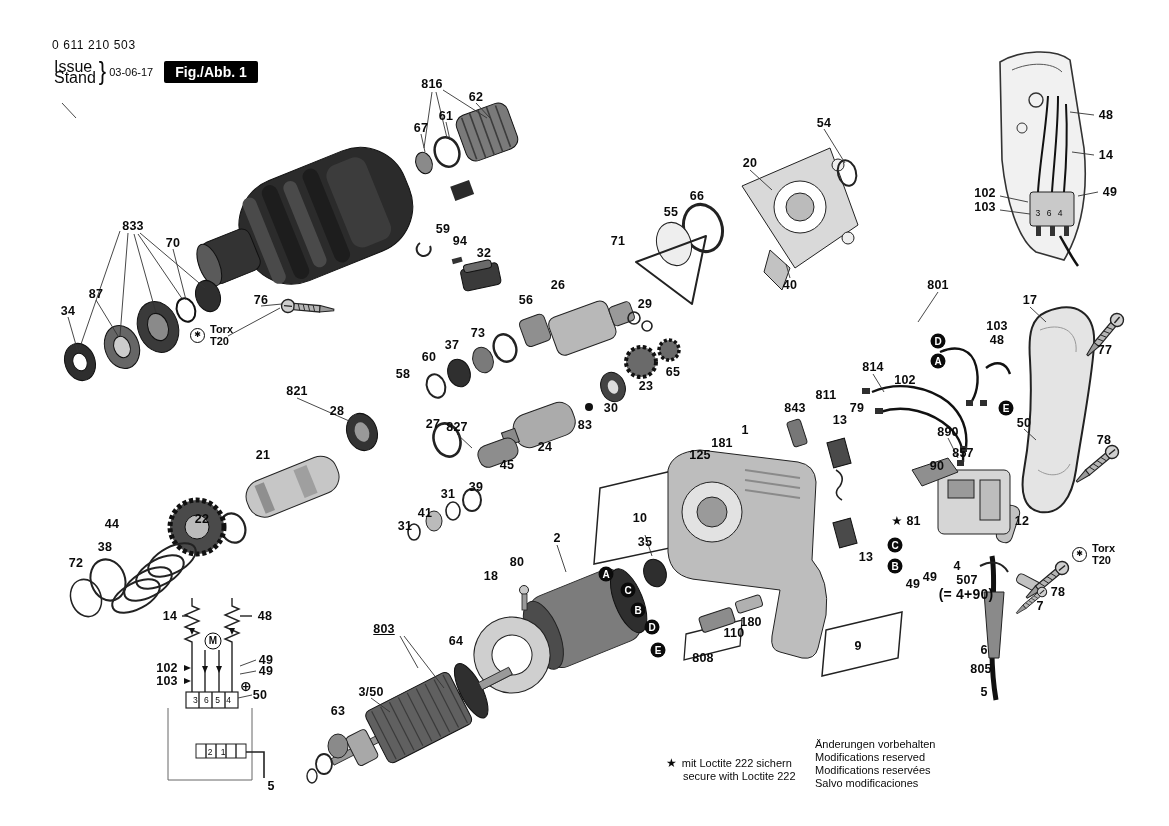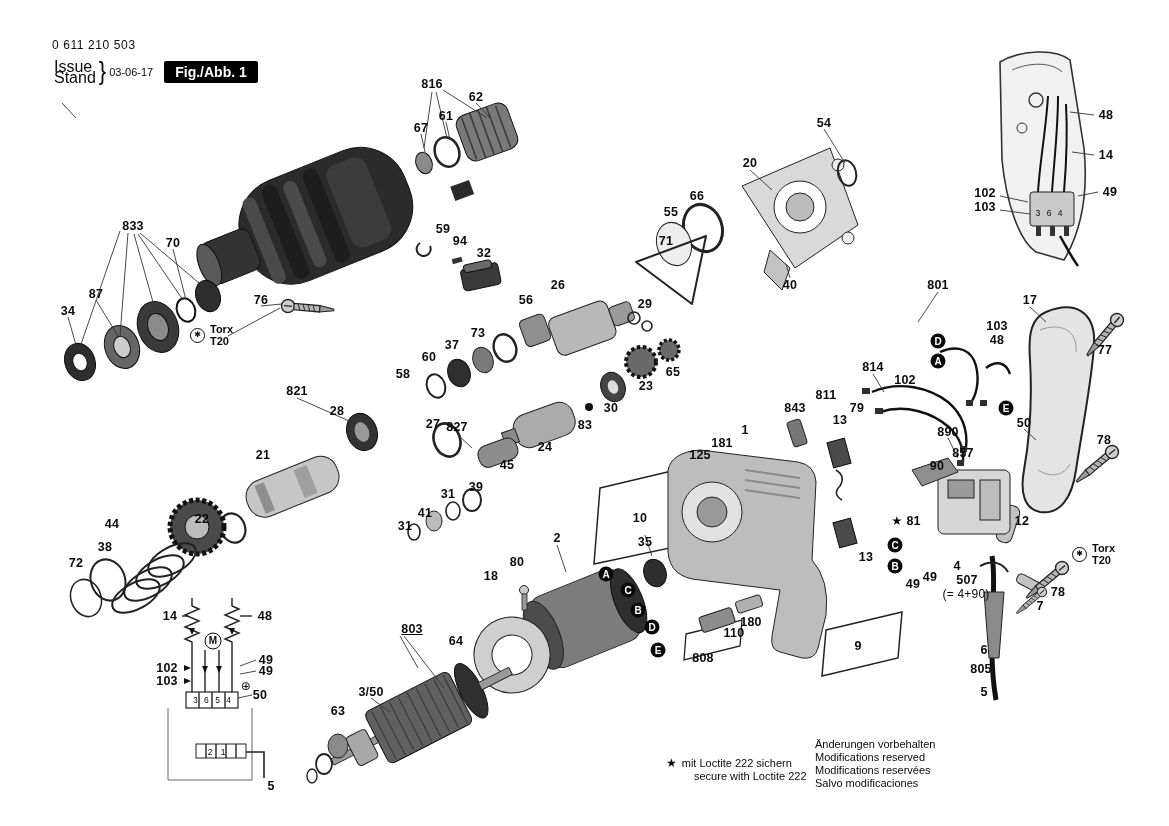--- a/index.html
+++ b/index.html
@@ -3,42 +3,42 @@
 <meta charset="utf-8">
 <style>
   * { margin:0; padding:0; box-sizing:border-box; }
   body { background:#ffffff; font-family:"Liberation Sans","DejaVu Sans",sans-serif; color:#0a0a0a; }
   #page { position:relative; width:1169px; height:826px; background:#fff; overflow:hidden; }
   #art { position:absolute; left:0; top:0; width:1169px; height:826px; }
   #callout-layer { position:absolute; left:0; top:0; width:1169px; height:826px; }
 
   .callout { position:absolute; transform:translate(-50%,-50%); font-size:12.5px; font-weight:600;
              color:#0a0a0a; white-space:nowrap; letter-spacing:.2px; }
-  .callout.plain { font-weight:400; font-size:12px; }
+  .callout.plain { font-weight:700; font-size:14px; }
   .callout.tiny  { font-weight:400; font-size:8.5px; letter-spacing:2px; }
 
   .letter-marker { position:absolute; transform:translate(-50%,-50%); width:15px; height:15px;
                    border-radius:50%; background:#0a0a0a; color:#fff; font-size:10px; font-weight:700;
                    line-height:15px; text-align:center; }
   .letter-marker.m-marker { background:#fff; color:#0a0a0a; border:1.5px solid #0a0a0a;
                    width:17px; height:17px; line-height:14px; }
 
   .hdr-partnum { position:absolute; left:52px; top:38px; font-size:12px; letter-spacing:.6px; }
   .hdr-row2 { position:absolute; left:54px; top:59px; display:flex; align-items:center; gap:3px; }
   .issue-col { display:flex; flex-direction:column; font-size:16px; line-height:11px; }
   .brace { font-size:22px; font-weight:300; transform:scaleY(1.15); }
   .issue-date { font-size:11px; margin-right:8px; }
   .figbox { background:#000; color:#fff; font-weight:700; font-size:14px; padding:3px 11px; border-radius:2px; }
 
   .install-note { position:absolute; right:183px; top:50px; text-align:right; font-weight:700;
                   font-size:11px; line-height:11.6px; }
   .mods-note { position:absolute; left:815px; top:738px; font-size:11px; line-height:13px; }
   .loctite-note { position:absolute; left:666px; top:757px; font-size:11px; line-height:13px; }
   .loctite-note .l1 { display:flex; gap:5px; align-items:center; }
-  .loctite-note .l2 { margin-left:28px; }
+  .loctite-note .l2 { margin-left:17px; }
   .star-glyph { font-size:12px; }
 
   .torx { position:absolute; display:flex; align-items:center; gap:5px; font-weight:700;
           font-size:11px; line-height:12px; }
   .torx-icon { width:15px; height:15px; border:1.6px solid #0a0a0a; border-radius:50%;
                display:flex; align-items:center; justify-content:center; font-size:8px; font-weight:400; }
   .torx-text span { display:block; }
   .torx-left  { left:190px; top:323px; }
   .torx-right { left:1072px; top:542px; }
 </style>
@@ -431,21 +431,21 @@
       <div class="callout" style="left: 460px; top: 241px;">94</div>
       <div class="callout" style="left: 484px; top: 253px;">32</div>
       <div class="callout" style="left: 133px; top: 226px;">833</div>
       <div class="callout" style="left: 173px; top: 243px;">70</div>
       <div class="callout" style="left: 96px; top: 294px;">87</div>
       <div class="callout" style="left: 68px; top: 311px;">34</div>
       <div class="callout" style="left: 261px; top: 300px;">76</div>
       <div class="callout" style="left: 750px; top: 163px;">20</div>
       <div class="callout" style="left: 697px; top: 196px;">66</div>
       <div class="callout" style="left: 671px; top: 212px;">55</div>
-      <div class="callout" style="left: 618px; top: 241px; margin-left: 48px;">71</div>
+      <div class="callout" style="left: 618px; top: 241px;">71</div>
       <div class="callout" style="left: 824px; top: 123px;">54</div>
       <div class="callout" style="left: 790px; top: 285px;">40</div>
       <div class="callout" style="left: 645px; top: 304px;">29</div>
       <div class="callout" style="left: 558px; top: 285px;">26</div>
       <div class="callout" style="left: 526px; top: 300px;">56</div>
       <div class="callout" style="left: 478px; top: 333px;">73</div>
       <div class="callout" style="left: 452px; top: 345px;">37</div>
       <div class="callout" style="left: 429px; top: 357px;">60</div>
       <div class="callout" style="left: 403px; top: 374px;">58</div>
       <div class="callout" style="left: 297px; top: 391px;">821</div>
@@ -499,21 +499,21 @@
       <div class="callout" style="left: 1040px; top: 606px;">7</div>
       <div class="callout" style="left: 984px; top: 650px;">6</div>
       <div class="callout" style="left: 858px; top: 646px;">9</div>
       <div class="callout" style="left: 984px; top: 692px;">5</div>
       <div class="callout" style="left: 981px; top: 669px; text-align: right;">805</div>
       <div class="callout" style="left: 557px; top: 538px;">2</div>
       <div class="callout" style="left: 645px; top: 542px;">35</div>
       <div class="callout" style="left: 517px; top: 562px;">80</div>
       <div class="callout" style="left: 491px; top: 576px;">18</div>
       <div class="callout" style="left: 456px; top: 641px;">64</div>
-      <div class="callout" style="left: 412px; top: 629px; text-decoration: underline;">803</div>
+      <div class="callout" style="left: 384px; top: 629px; text-decoration: underline;">803</div>
       <div class="callout" style="left: 371px; top: 692px;">3/50</div>
       <div class="callout" style="left: 338px; top: 711px;">63</div>
       <div class="callout" style="left: 703px; top: 658px;">808</div>
       <div class="callout" style="left: 734px; top: 633px;">110</div>
       <div class="callout" style="left: 751px; top: 622px;">180</div>
       <div class="callout" style="left: 1106px; top: 115px;">48</div>
       <div class="callout" style="left: 1106px; top: 155px;">14</div>
       <div class="callout" style="left: 1110px; top: 192px;">49</div>
       <div class="callout" style="left: 985px; top: 193px;">102</div>
       <div class="callout" style="left: 985px; top: 207px;">103</div>

